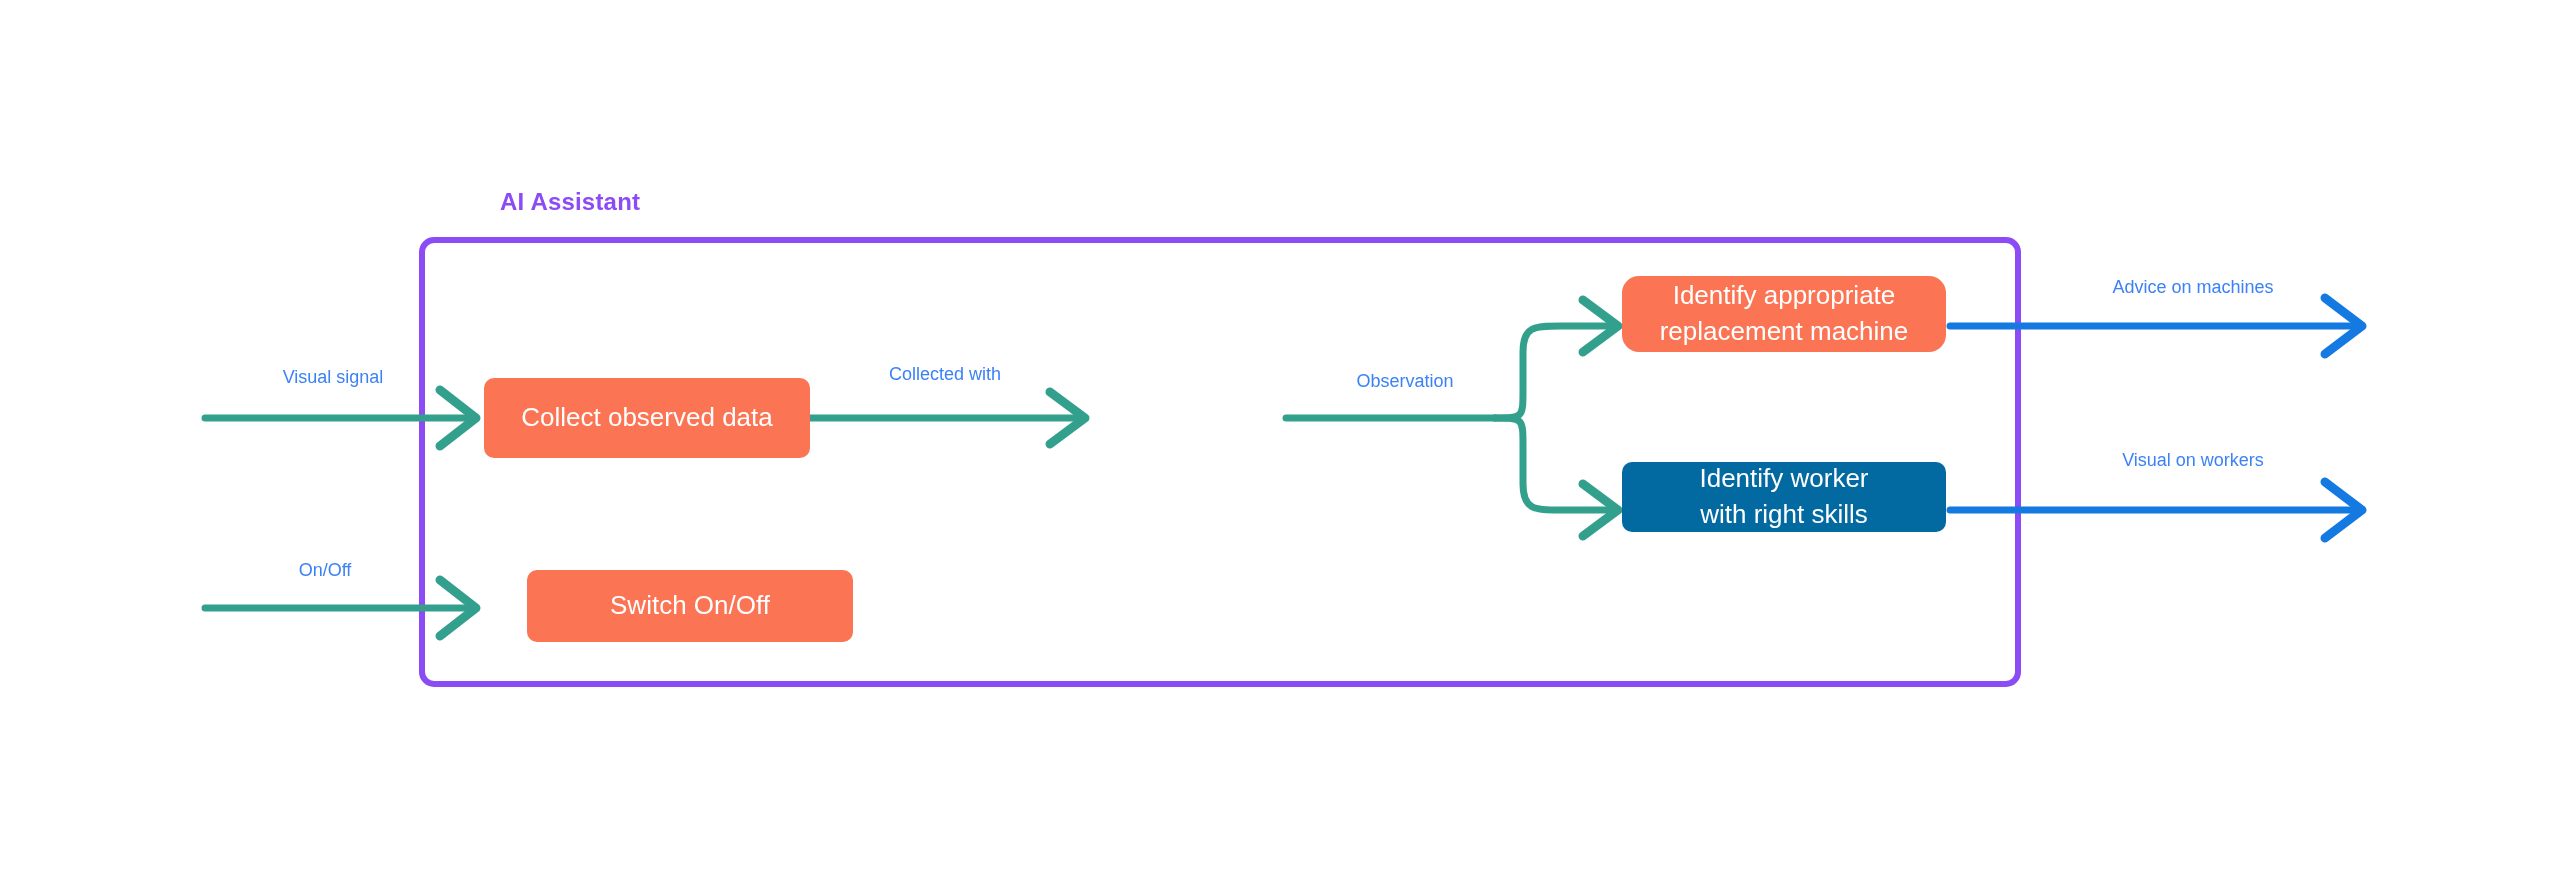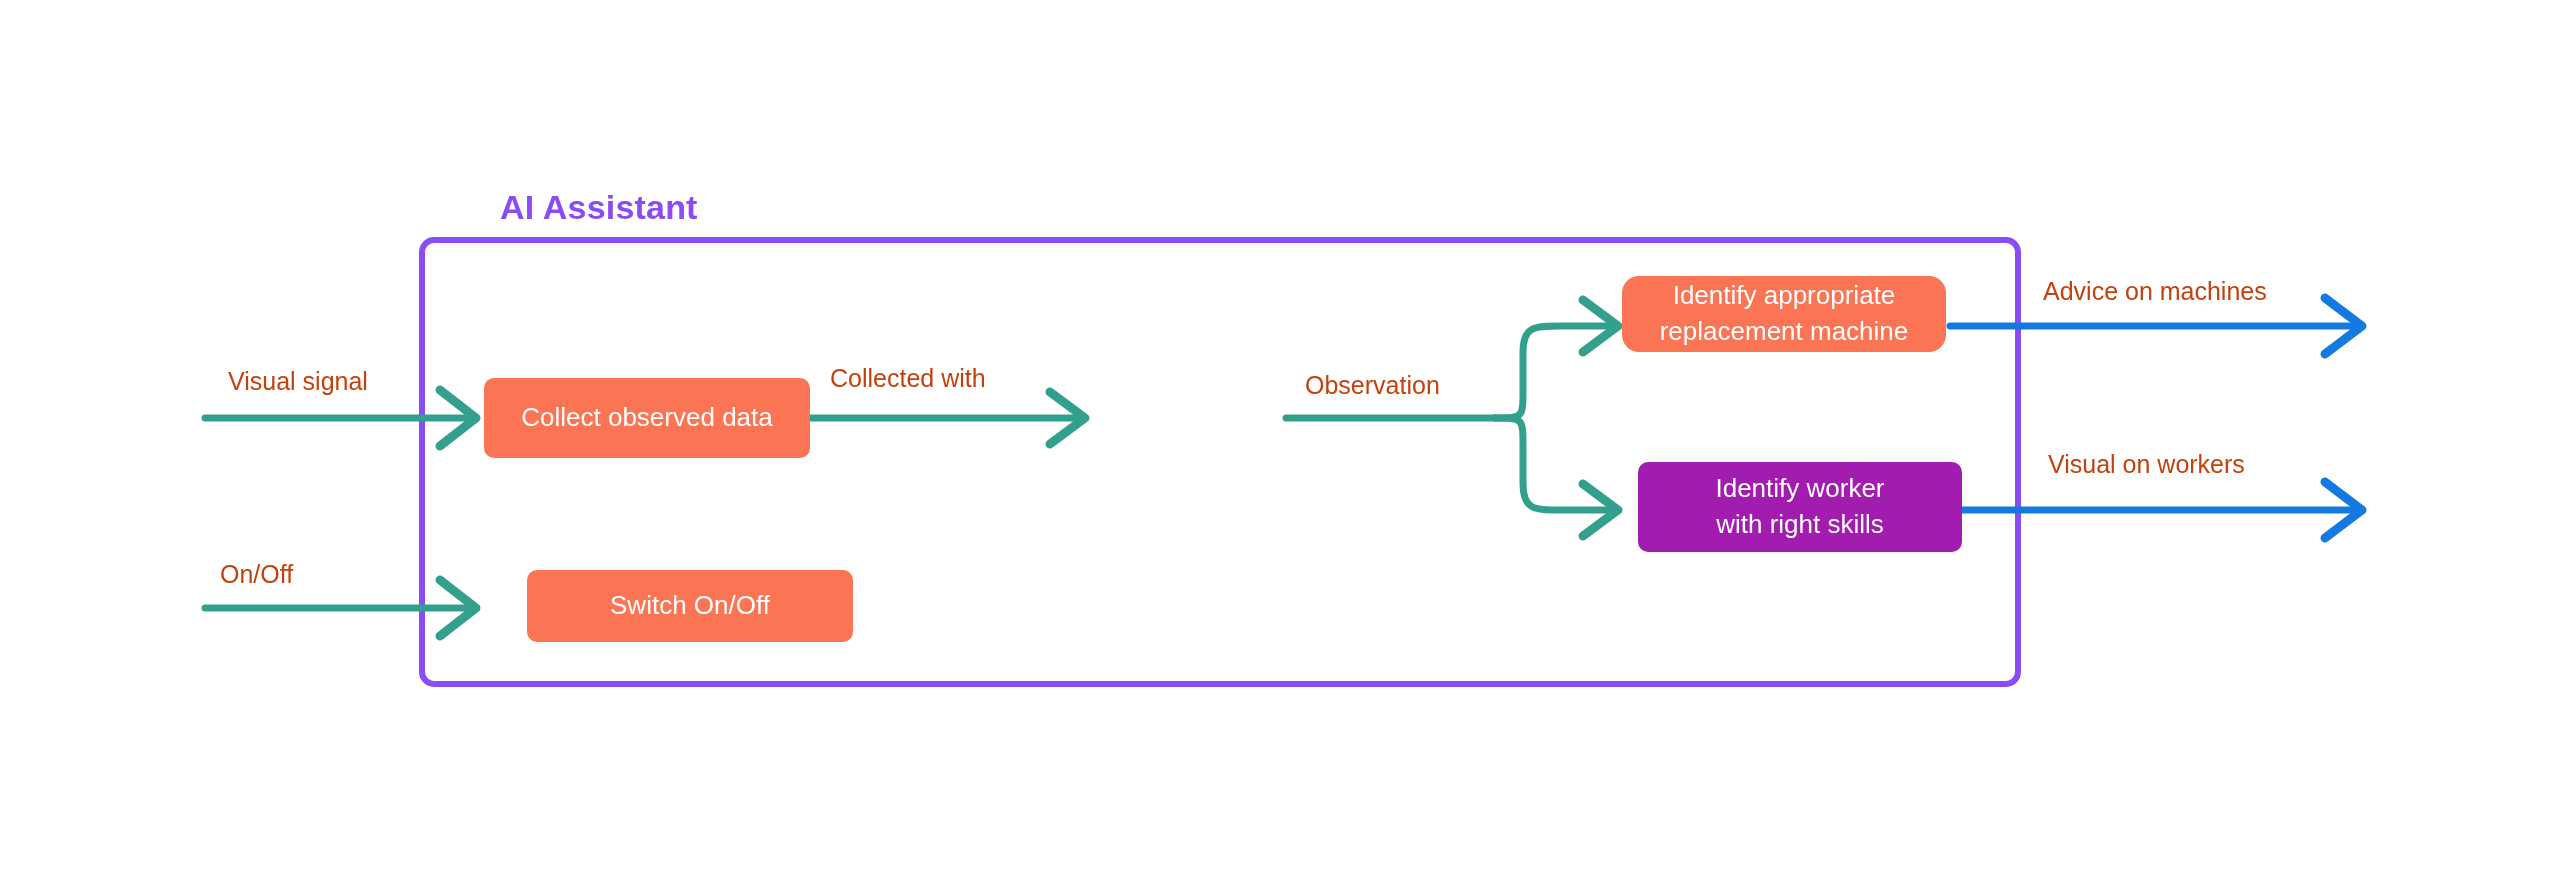--- a/index.html
+++ b/index.html
@@ -23,21 +23,21 @@
     position: absolute;
     top: 0;
     left: 0;
     width: 2560px;
     height: 882px;
   }
 
   
   .container-label {
     position: absolute;
-    font-size: 34px;
+    font-size: 24px;
     font-weight: bold;
     letter-spacing: 0.2px;
     white-space: nowrap;
   }
 
   
   .node {
     position: absolute;
     box-sizing: border-box;
     border-radius: 10px;
@@ -52,23 +52,24 @@
     cursor: default;
   }
   .node-text {
     display: block;
     white-space: pre-line;
   }
 
   
   .edge-label {
     position: absolute;
-    font-size: 25px;
-    color: #c2410c;
+    font-size: 18px;
+    color: #3b82f6;
     white-space: nowrap;
+    text-align: center;
   }
 </style>
 </head>
 <body>
 
 <div id="canvas">
 
   <svg id="diagram-svg" viewBox="0 0 2560 882">
 
     <rect x="422" y="240" width="1596" height="444" rx="12" ry="12" fill="none" stroke="#8b4cf5" stroke-width="6"></rect>
@@ -119,21 +120,21 @@
   <div class="node" style="left:484px; top:378px; width:326px; height:80px; background:#fb7555;">
     <span class="node-text">Collect observed data</span>
   </div>
 
 
   <div class="node" style="left:1622px; top:276px; width:324px; height:76px; background:#fb7555;border-radius:17px;">
     <span class="node-text">Identify appropriate
 replacement machine</span>
   </div>
 
-  <div class="node" style="left:1622px; top:462px; width:324px; height:90px; background:#a21caf;margin-left:16px;">
+  <div class="node" style="left:1622px; top:462px; width:324px; height:70px; background:#0369a1;">
     <span class="node-text">Identify worker
 with right skills</span>
   </div>
 
   <div class="node" style="left:484px; top:570px; width:326px; height:72px; background:#fb7555;margin-left:43px;">
     <span class="node-text">Switch On/Off</span>
   </div>
 
   <div class="edge-label" style="left:228px; top:367px; width:210px;">Visual signal</div>
 

